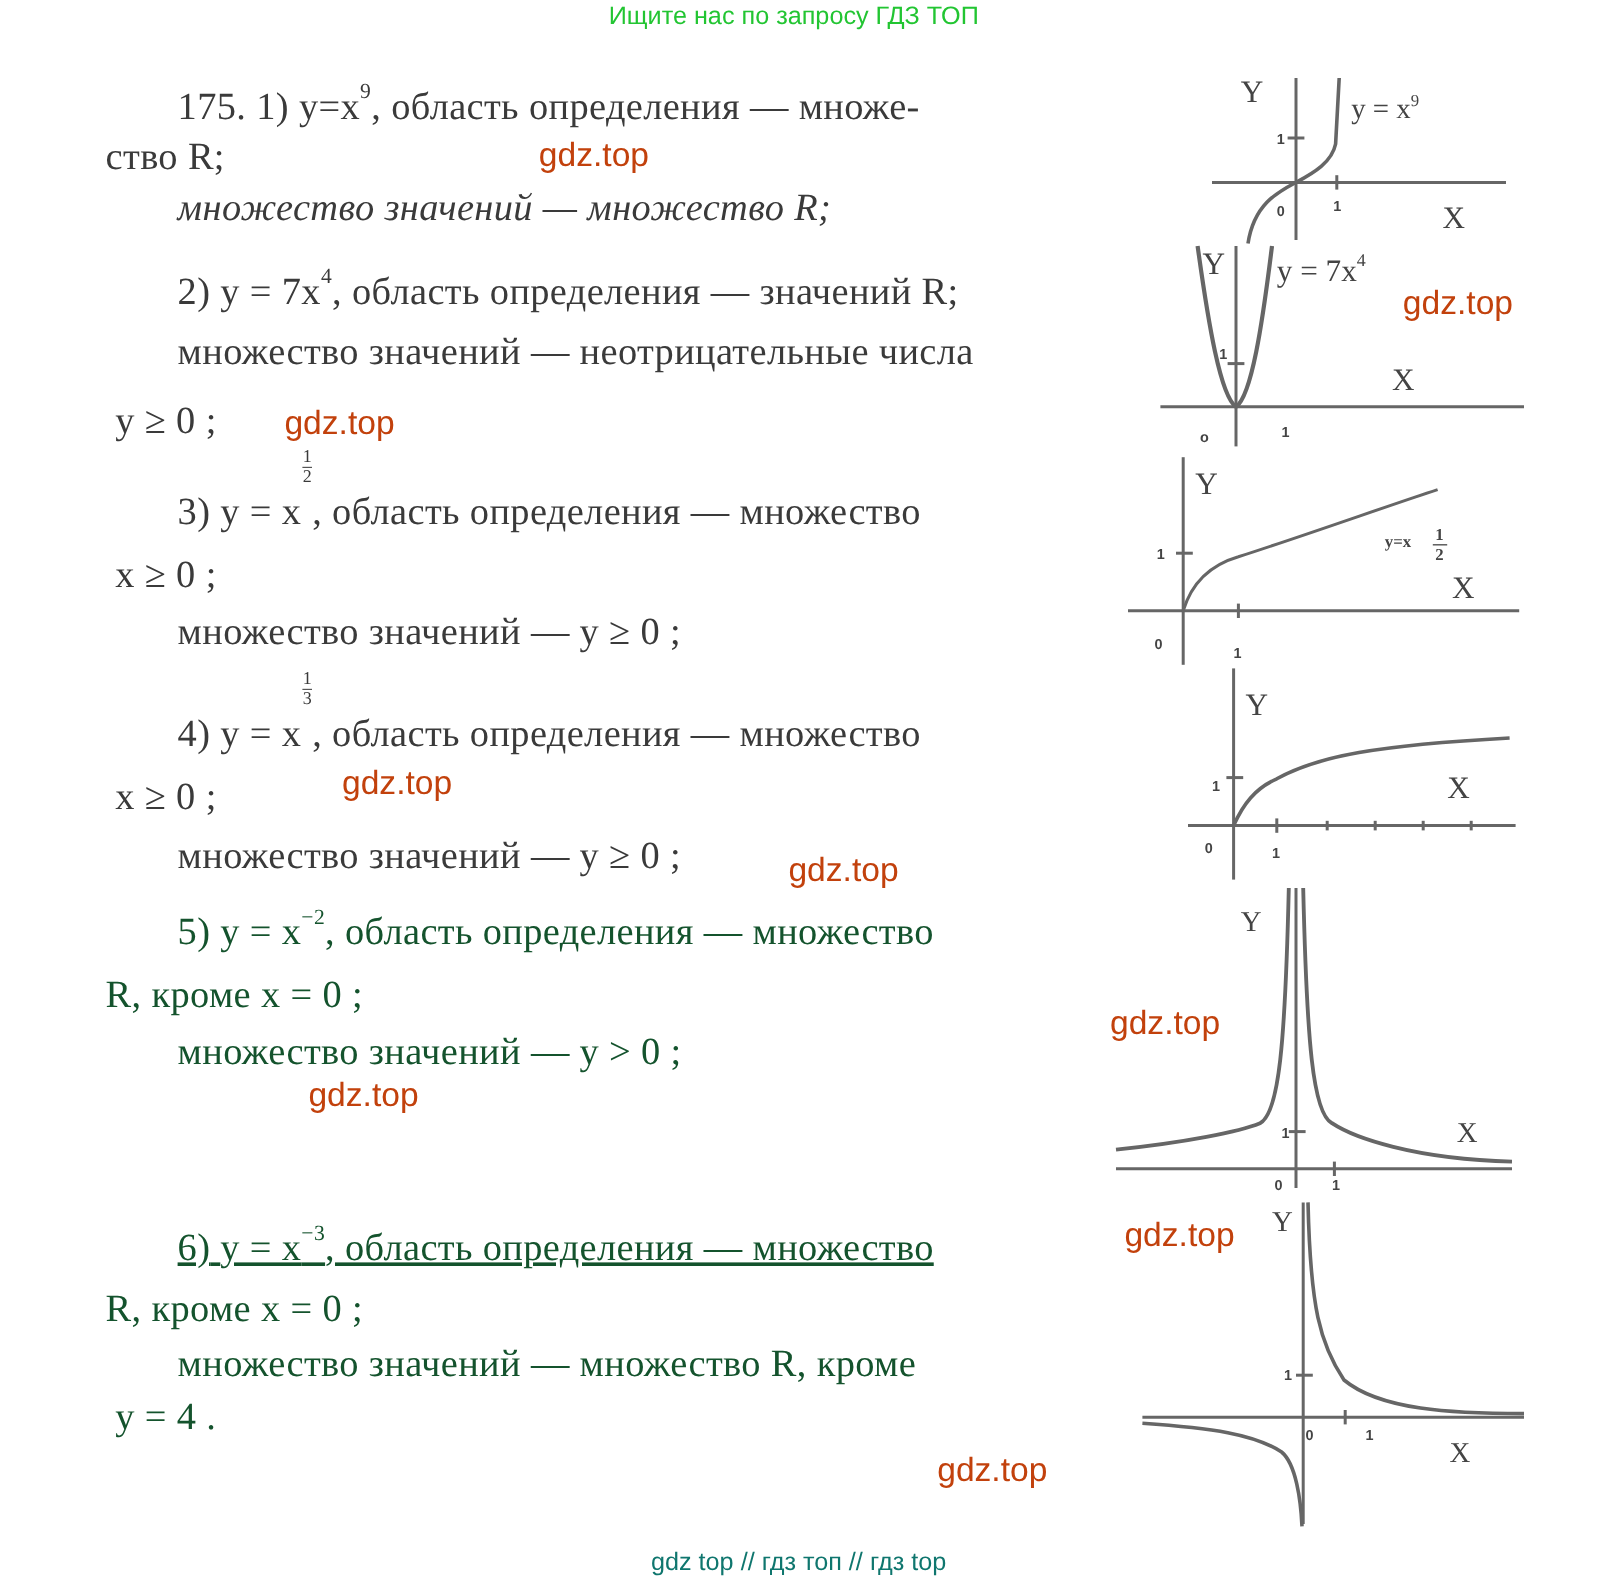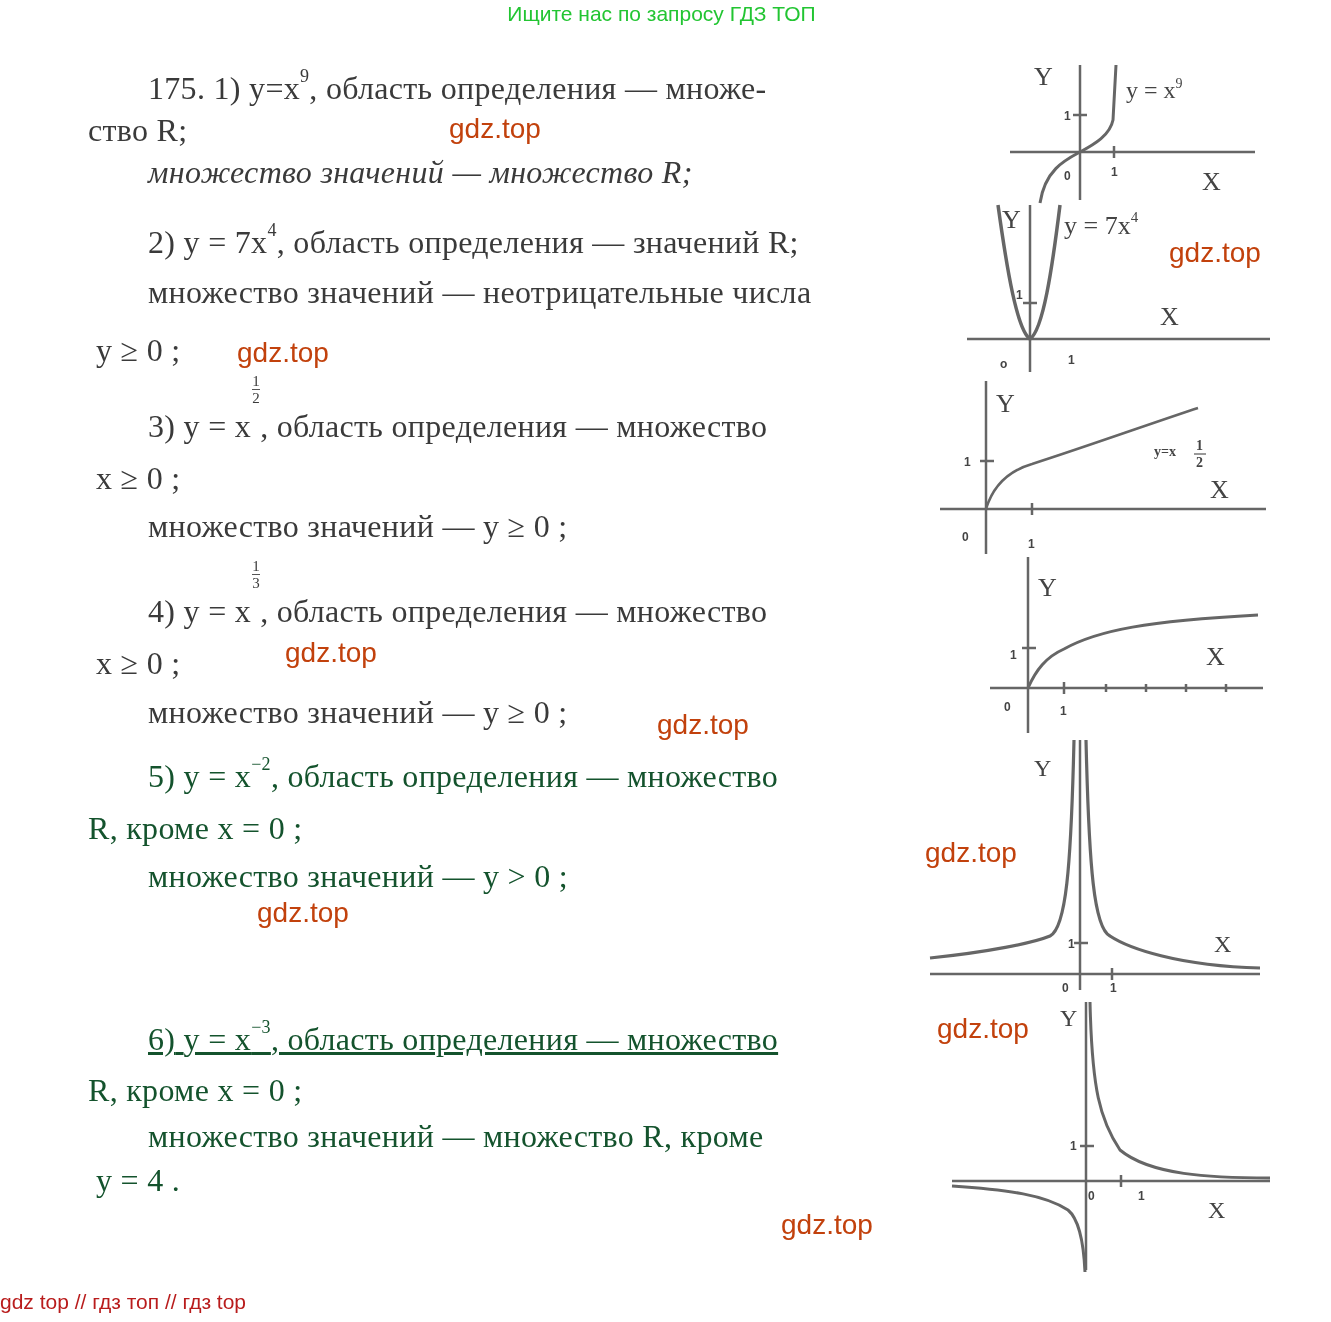--- a/index.html
+++ b/index.html
@@ -1,21 +1,21 @@
 <!DOCTYPE html>
 <html><head>
 <meta charset="utf-8">
 <style>
   html, body { margin:0; padding:0; background:#ffffff; }
   body { width:1331px; height:1322px; position:relative; overflow:hidden;
          font-family:"Liberation Serif", "DejaVu Serif", serif; color:#3a3a3a; }
   .abs { position:absolute; white-space:nowrap; }
   .header { left:0; width:1323px; top:2px; text-align:center; color:#22c532;
             font-family:"Liberation Sans", "DejaVu Sans", sans-serif; font-size:21px; }
-  .footer { left:0; width:1331px; top:1290px; text-align:left; color:#b91c1c;
+  .footer { left:0; width:1331px; top:1290px; text-align:center; color:#0f766e;
             font-family:"Liberation Sans", "DejaVu Sans", sans-serif; font-size:21px; }
   .line { font-size:32px; letter-spacing:0.3px; }
   .faint { color:#14532d; }
   .num { font-weight:normal;text-align:right; }
   .wm { font-family:"Liberation Sans", "DejaVu Sans", sans-serif; font-size:28px; color:#c2410c; }
   sup { font-size:18px; vertical-align:top; position:relative; top:-4px; }
   .frac { display:inline-block; vertical-align:top; position:relative; top:-34px;
           font-size:15px; text-align:center; line-height:14px; margin-left:1px; }
   .frac span { display:block; }
   .frac .bar { border-top:1px solid #555; width:8px; margin:1px auto; }

